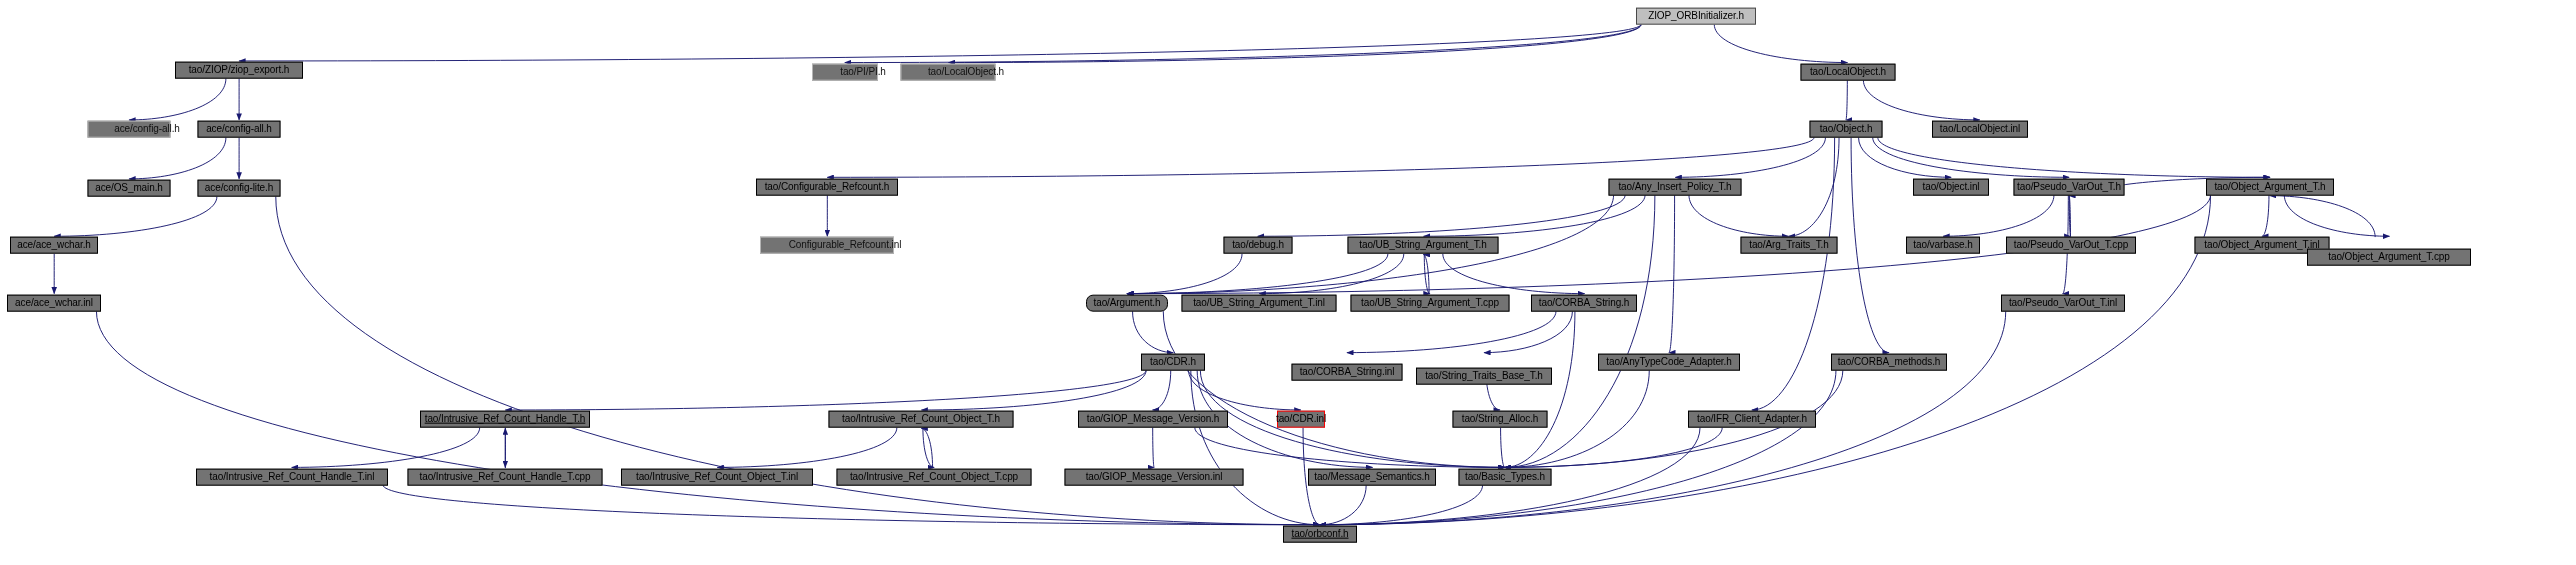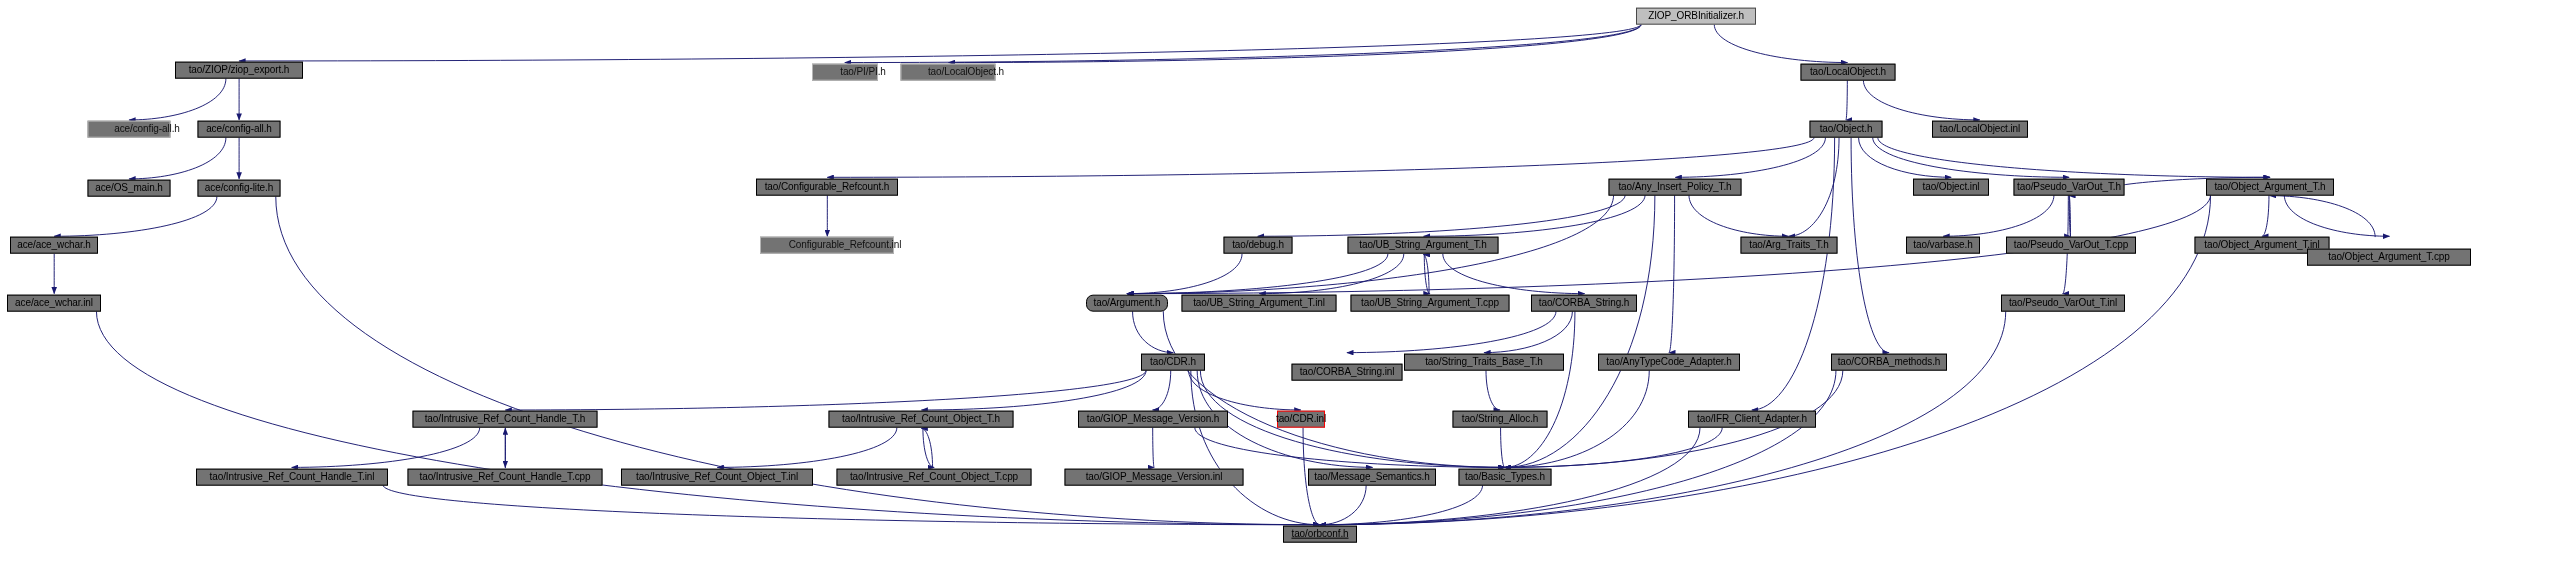--- a/index.html
+++ b/index.html
@@ -244,30 +244,30 @@
       </div>
       <div class="node" style="left: 2063px; top: 303px; width: 124px;">
         <span>tao/Pseudo_VarOut_T.inl</span>
       </div>
       <div class="node" style="left: 1173px; top: 362px; width: 64px;">
         <span>tao/CDR.h</span>
       </div>
       <div class="node" style="left: 1347px; top: 372px; width: 111px;">
         <span>tao/CORBA_String.inl</span>
       </div>
-      <div class="node" style="left: 1484px; top: 362px; width: 160px;">
+      <div class="node" style="left: 1484px; top: 376px; width: 136px;">
         <span>tao/String_Traits_Base_T.h</span>
       </div>
       <div class="node" style="left: 1669px; top: 362px; width: 142px;">
         <span>tao/AnyTypeCode_Adapter.h</span>
       </div>
       <div class="node" style="left: 1889px; top: 362px; width: 116px;">
         <span>tao/CORBA_methods.h</span>
       </div>
-      <div class="node" style="left: 505px; top: 419px; width: 185px;">
+      <div class="node" style="left: 505px; top: 419px; width: 170px; text-decoration: underline;">
         <span>tao/Intrusive_Ref_Count_Handle_T.h</span>
       </div>
       <div class="node" style="left: 921px; top: 419px; width: 185px;">
         <span>tao/Intrusive_Ref_Count_Object_T.h</span>
       </div>
       <div class="node" style="left: 1153px; top: 419px; width: 150px;">
         <span>tao/GIOP_Message_Version.h</span>
       </div>
       <div class="node highlight" style="left: 1301px; top: 419px; width: 48px;">
         <span>tao/CDR.inl</span>

